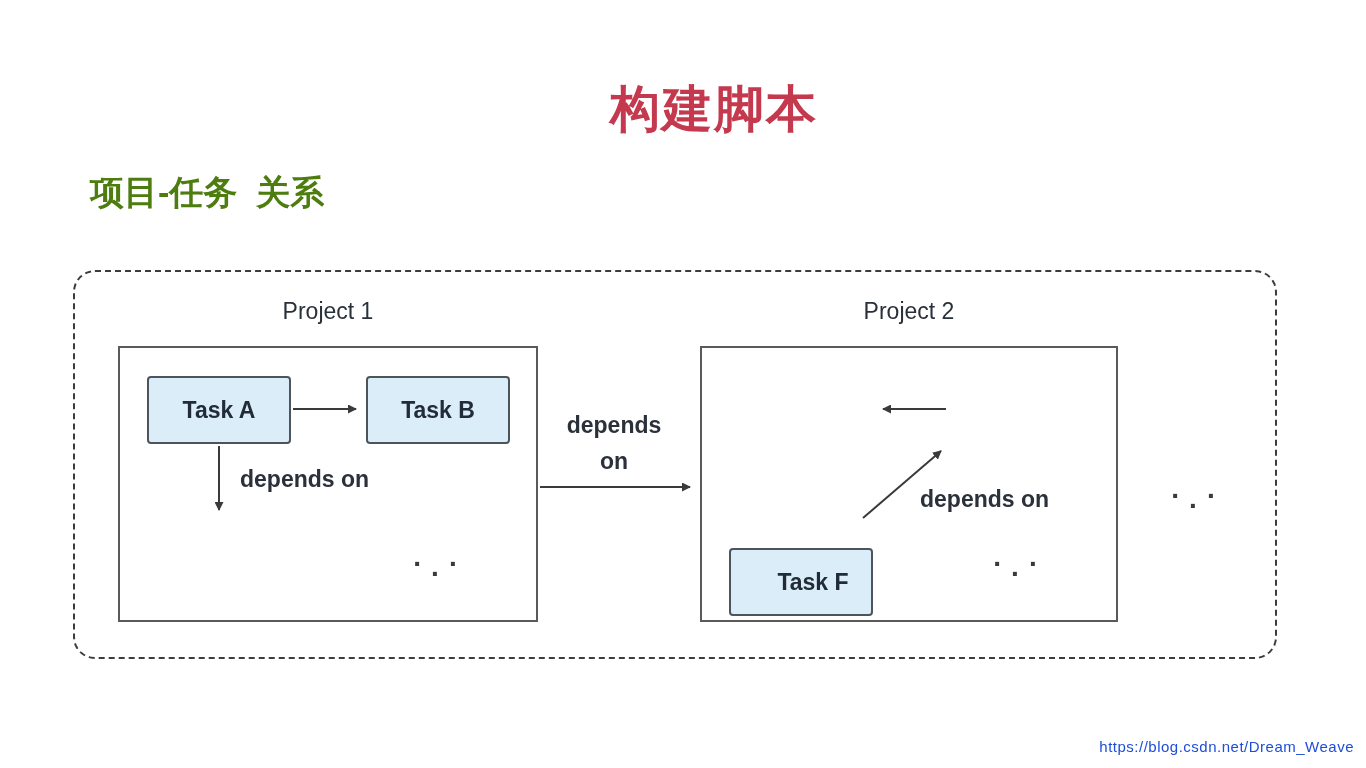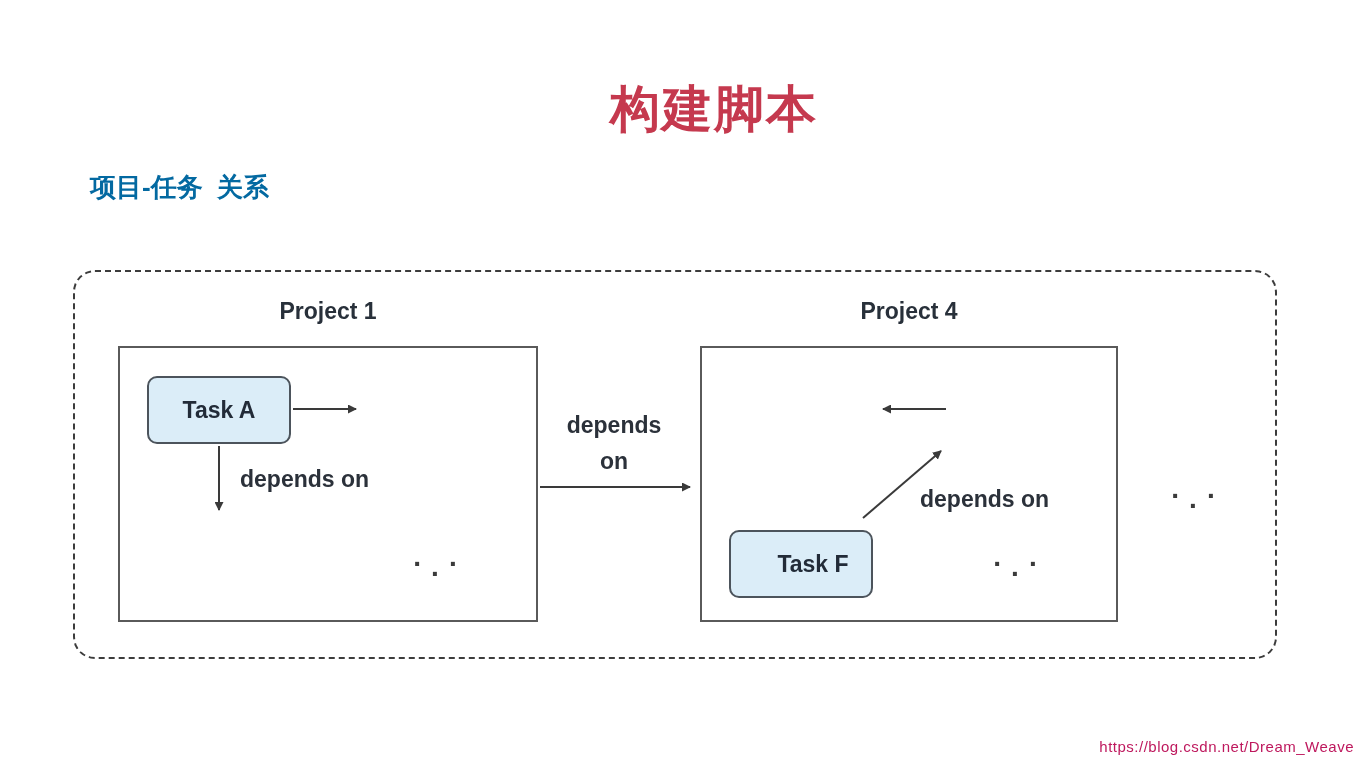--- a/index.html
+++ b/index.html
@@ -11,56 +11,56 @@
   .title {
     position: absolute; left: 0; top: 76px; width: 100%;
     padding-left: 62px;
     text-align: center;
     font-size: 50px; font-weight: bold; color: #c5394e;
     letter-spacing: 2px;
   }
 
   .subtitle {
     position: absolute; left: 90px; top: 170px;
-    font-size: 26px; font-weight: bold; color: #0369a1;
+    font-size: 34px; font-weight: bold; color: #4d7c0f;
     white-space: pre;
   }
 
   .outer-frame {
     position: absolute; left: 73px; top: 270px; width: 1204px; height: 389px;
     border: 2px dashed #3c3c3c; border-radius: 22px;
     background: transparent;
   }
 
   .project-label {
     position: absolute; text-align: center;
-    font-size: 23px; font-weight: 700; color: #28303a;
+    font-size: 23px; font-weight: 400; color: #28303a;
   }
   .p1-label { left: 118px; top: 298px; width: 420px; }
   .p2-label { left: 700px; top: 298px; width: 418px; }
 
   .project-box {
     position: absolute; top: 346px; height: 276px;
     border: 2px solid #5a5a5a; background: #ffffff;
   }
   .p1-box { left: 118px; width: 420px; }
   .p2-box { left: 700px; width: 418px; }
 
   .task {
     position: absolute; width: 144px; height: 68px;
-    background: #dbedf8; border: 2px solid #4c545c; border-radius: 10px;
+    background: #dbedf8; border: 2px solid #4c545c; border-radius: 4px;
     display: flex; align-items: center; justify-content: center;
     font-size: 23px; font-weight: 600; color: #222b38;
   }
   .task-a { left: 147px; top: 376px; }
   .task-b { left: 366px; top: 376px; }
   .task-c { left: 147px; top: 519px; }
   .task-d { left: 729px; top: 376px; }
   .task-e { left: 948px; top: 376px; }
-  .task-f { left: 729px; top: 530px; padding-left: 24px; }
+  .task-f { left: 729px; top: 548px; padding-left: 24px; }
 
   .dep-label {
     position: absolute;
     font-size: 23px; font-weight: 600; color: #2b313a;
     white-space: nowrap;
   }
   .dep-1 { left: 240px; top: 466px; }
   .dep-2 { left: 920px; top: 486px; }
 
   .between-label {
@@ -79,43 +79,44 @@
   .dots-3 { left: 1158px; top: 484px; }
 
   .arrow-layer {
     position: absolute; left: 0; top: 0; width: 1366px; height: 768px;
     pointer-events: none;
   }
   .arrow-layer line { stroke: #3a3a3a; stroke-width: 2; }
 
   .watermark {
     position: absolute; right: 12px; top: 738px;
-    font-size: 15px; color: #be185d; letter-spacing: 0.5px;
+    font-size: 15px; color: #1d4ed8; letter-spacing: 0.5px;
   }
 </style>
 </head>
 <body>
 
 <div class="stage">
 
   <div class="title">构建脚本</div>
 
   <div class="subtitle">项目-任务  关系</div>
 
   <div class="outer-frame"></div>
 
   <div class="project-label p1-label">Project 1</div>
   <div class="project-box p1-box"></div>
   <div class="task task-a">Task A</div>
+  <div class="task task-b">Task B</div>
   <div class="dep-label dep-1">depends on</div>
   <div class="dots dots-1">. . .</div>
 
   <div class="between-label">depends on</div>
 
-  <div class="project-label p2-label">Project 4</div>
+  <div class="project-label p2-label">Project 2</div>
   <div class="project-box p2-box"></div>
   <div class="task task-f">Task F</div>
   <div class="dep-label dep-2">depends on</div>
   <div class="dots dots-2">. . .</div>
 
   <div class="dots dots-3">. . .</div>
 
   <svg class="arrow-layer" viewBox="0 0 1366 768" xmlns="http://www.w3.org/2000/svg">
     <defs>
       <marker id="ah" markerWidth="10" markerHeight="9" refX="8" refY="4.5" orient="auto" markerUnits="userSpaceOnUse">

